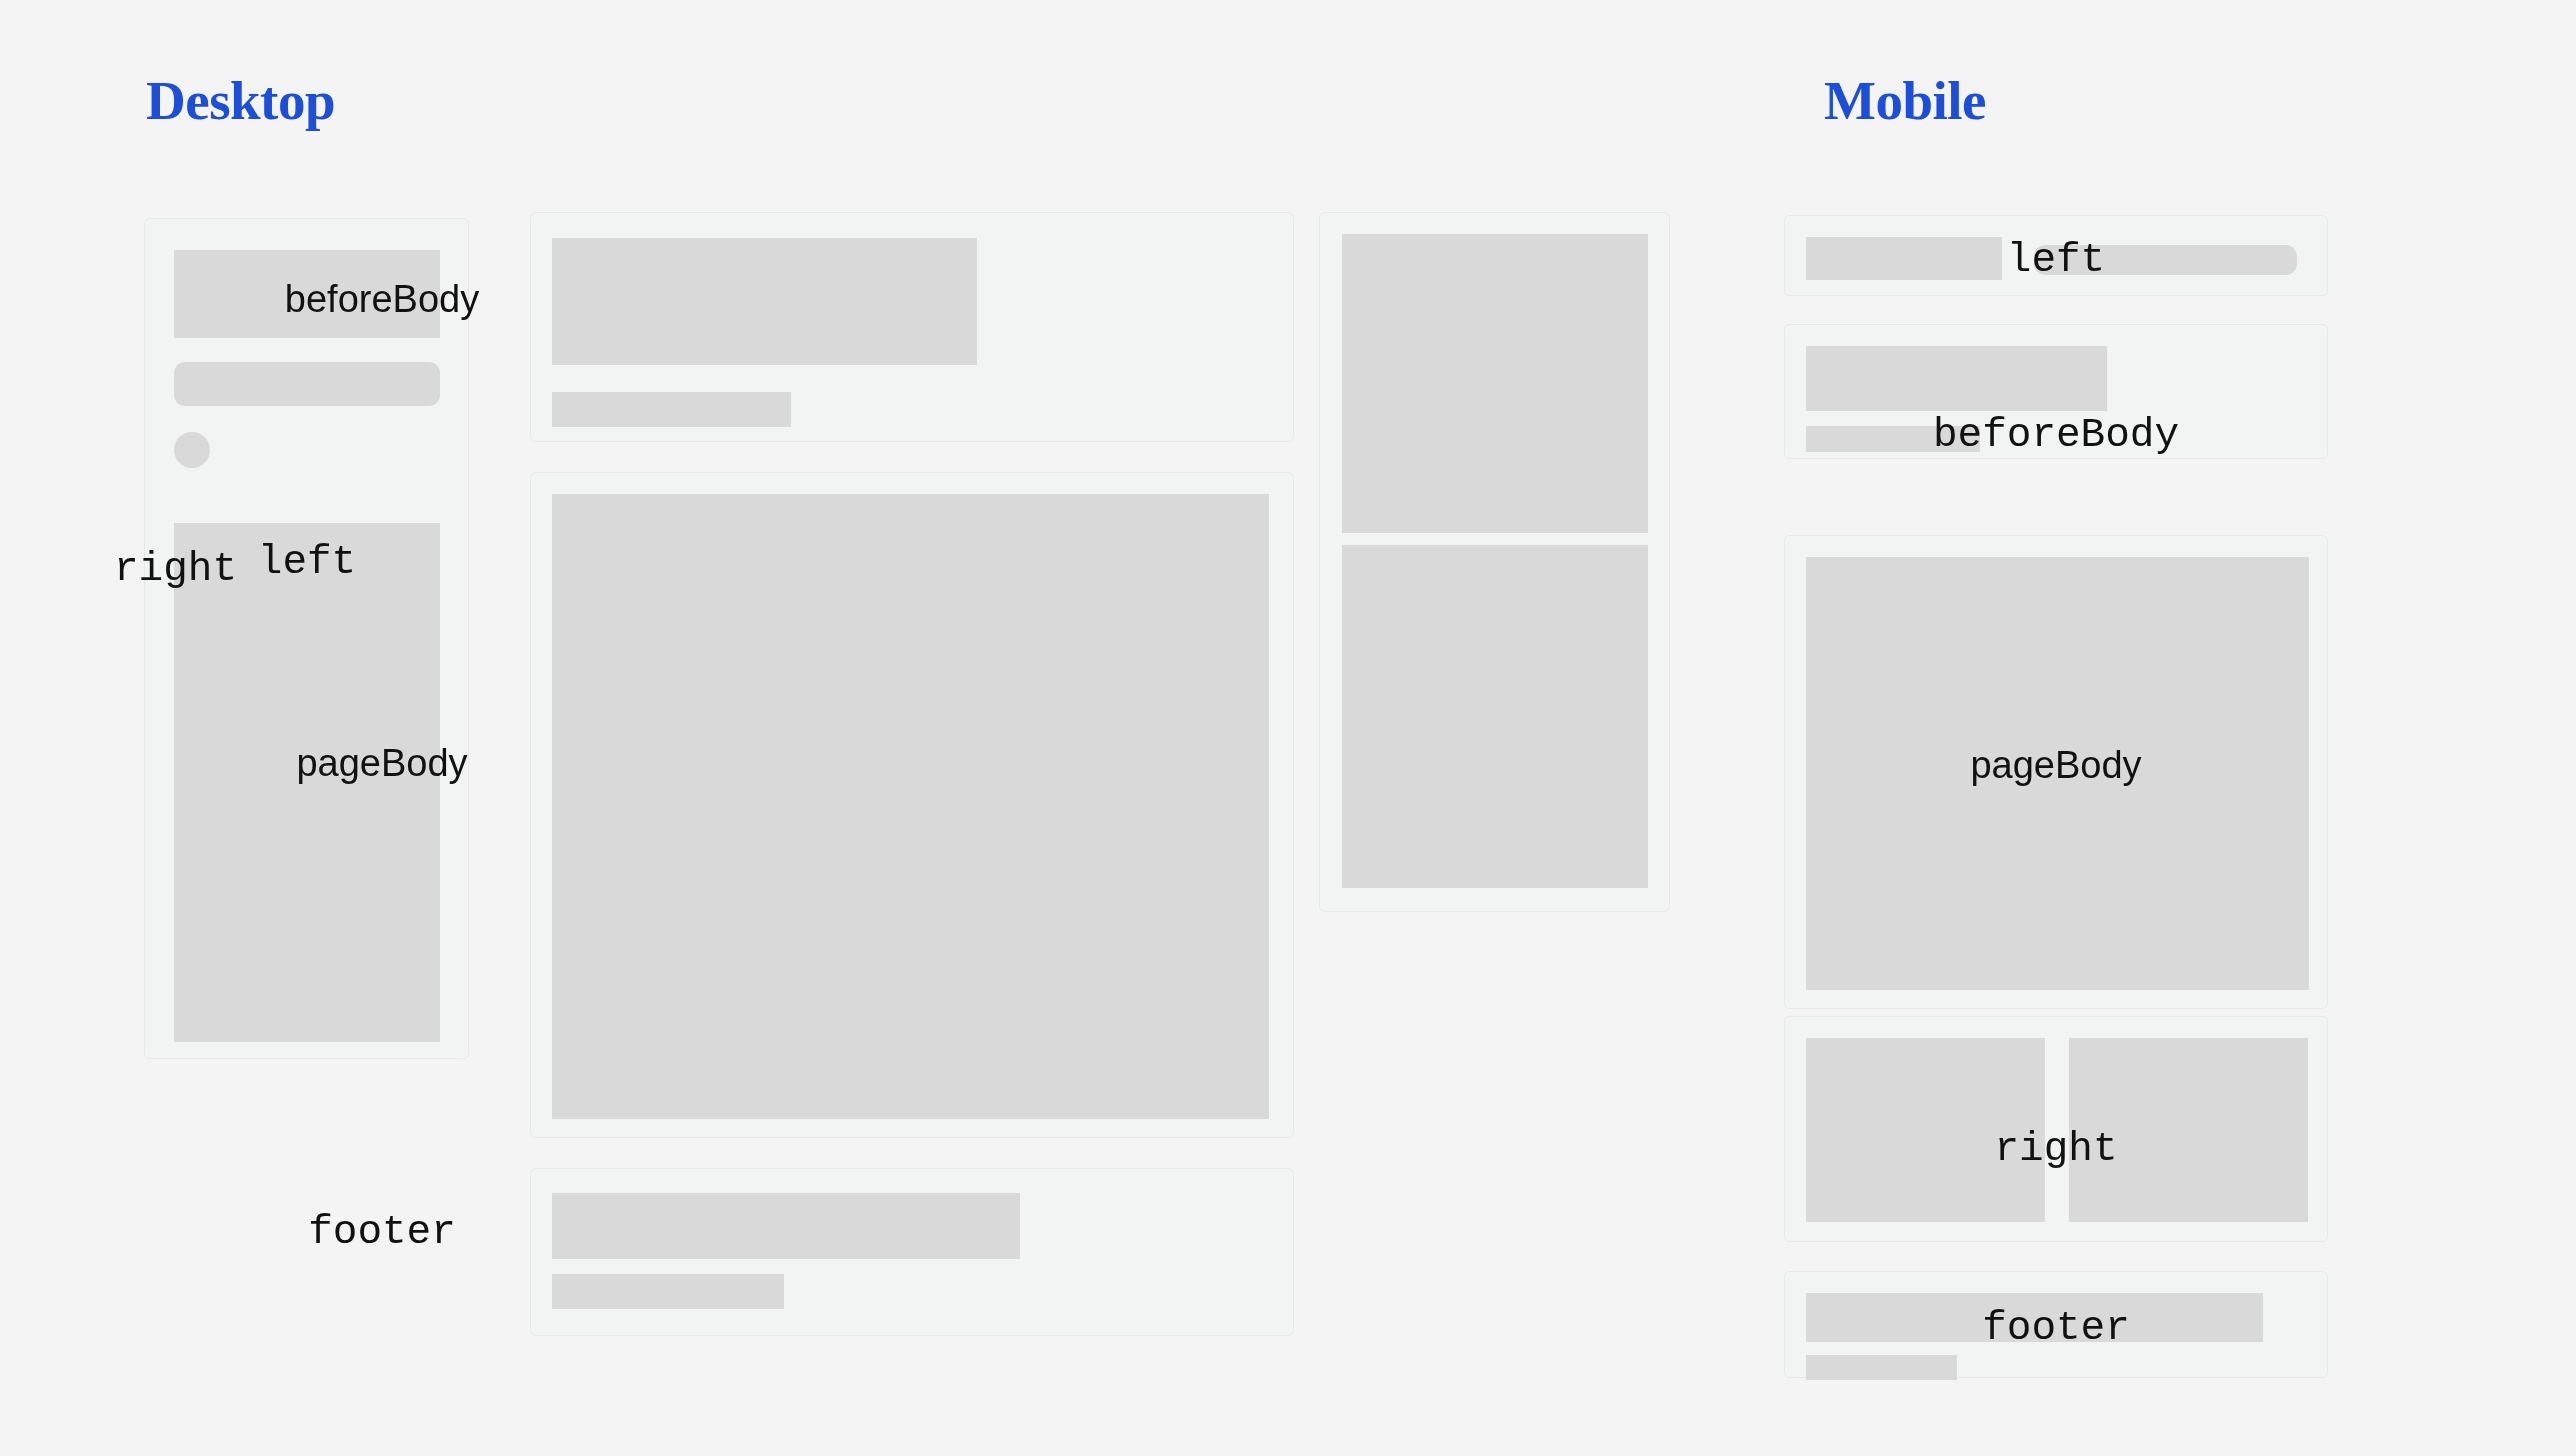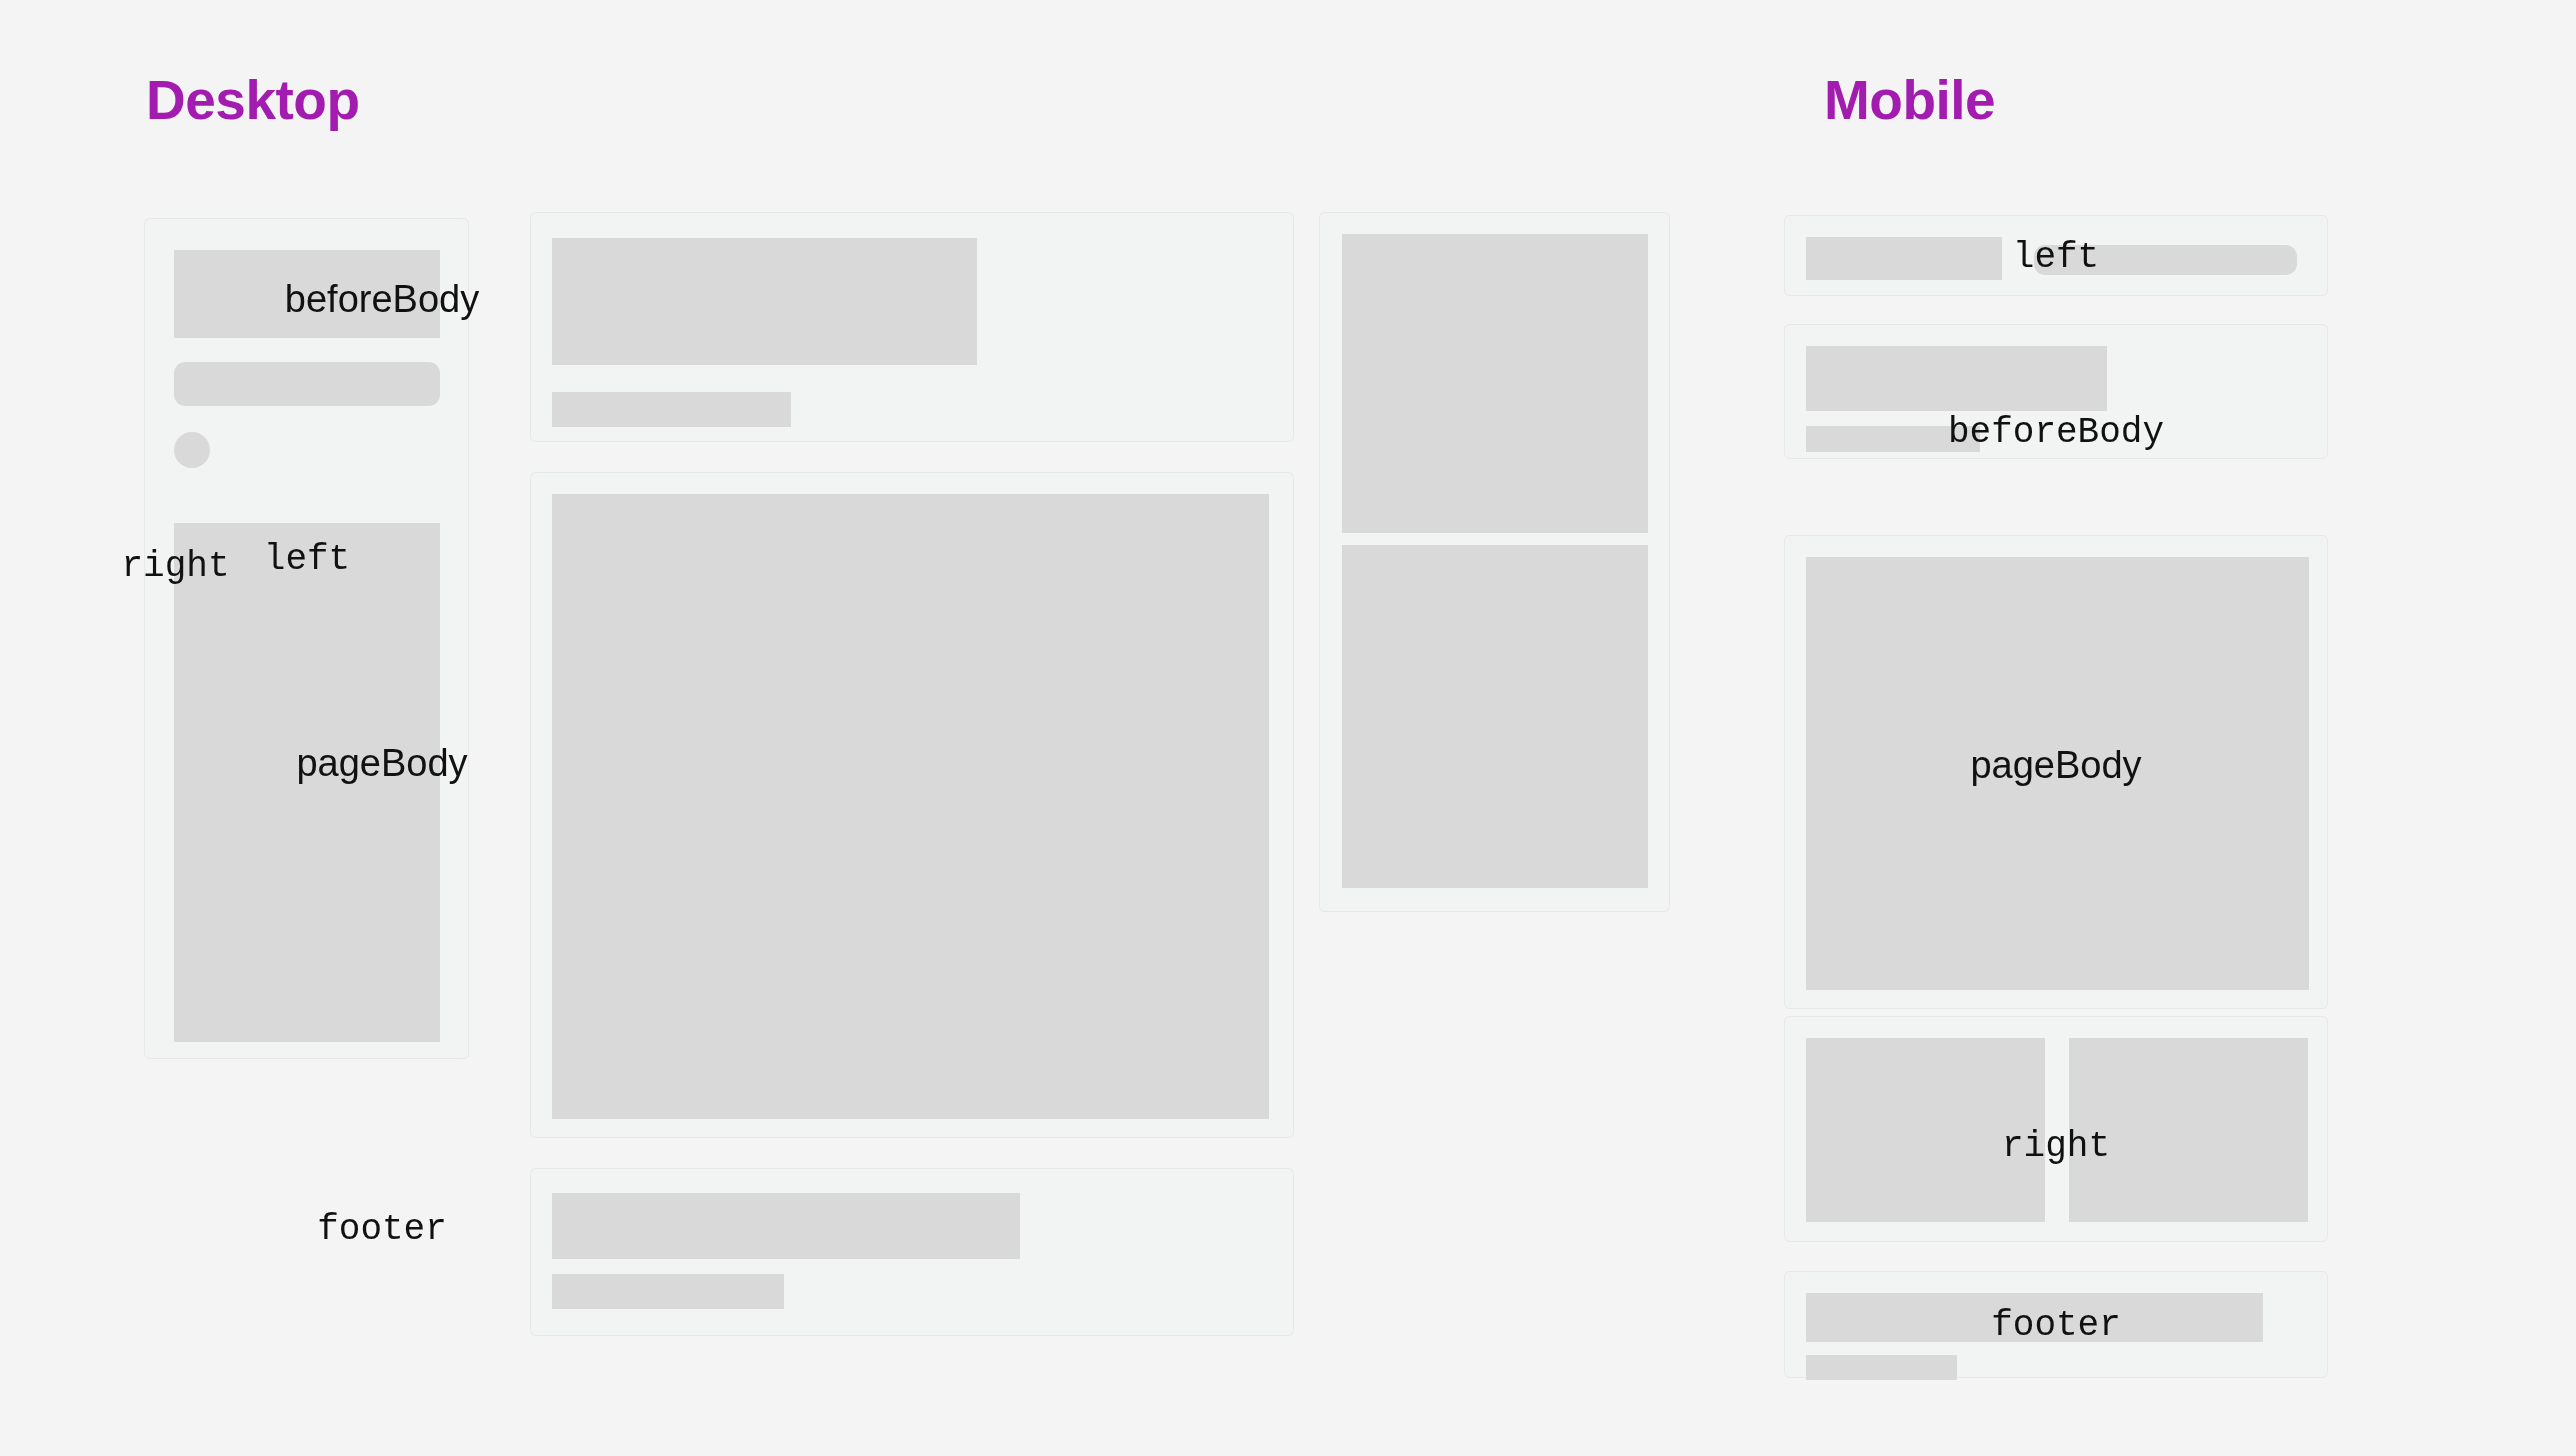--- a/index.html
+++ b/index.html
@@ -11,25 +11,25 @@
     height: 1456px;
     background: #f4f4f4;
     font-family: "Liberation Sans", sans-serif;
     overflow: hidden;
     position: relative;
   }
 
   
   .section-title {
     position: absolute;
-    font-family: Liberation Sans, sans-serif;
+    font-family: Liberation Serif, serif;
     font-weight: bold;
     font-size: 55px;
     line-height: 1;
-    color: #a21caf;
+    color: #1d4ed8;
     letter-spacing: -0.5px;
     white-space: nowrap;
   }
   #desktop-title { left: 146px; top: 73px; }
   #mobile-title  { left: 1824px; top: 73px; }
 
   
   .panel {
     position: absolute;
     background: #f2f3f3;
@@ -44,21 +44,21 @@
     background: #d9d9d9;
     box-sizing: border-box;
   }
   .blk.rounded { border-radius: 11.3px; }
   .blk.circle  { border-radius: 50%; }
 
   
   .slot-label {
     position: absolute;
     font-family: "Liberation Mono", "DejaVu Sans Mono", monospace;
-    font-size: 36px;
+    font-size: 41px;
     line-height: 1;
     color: #111111;
     white-space: nowrap;
     text-align: center;
     pointer-events: none;
   }
   .slot-label.sans {
     font-family: "Liberation Sans", sans-serif;
     font-size: 38px;
   }

